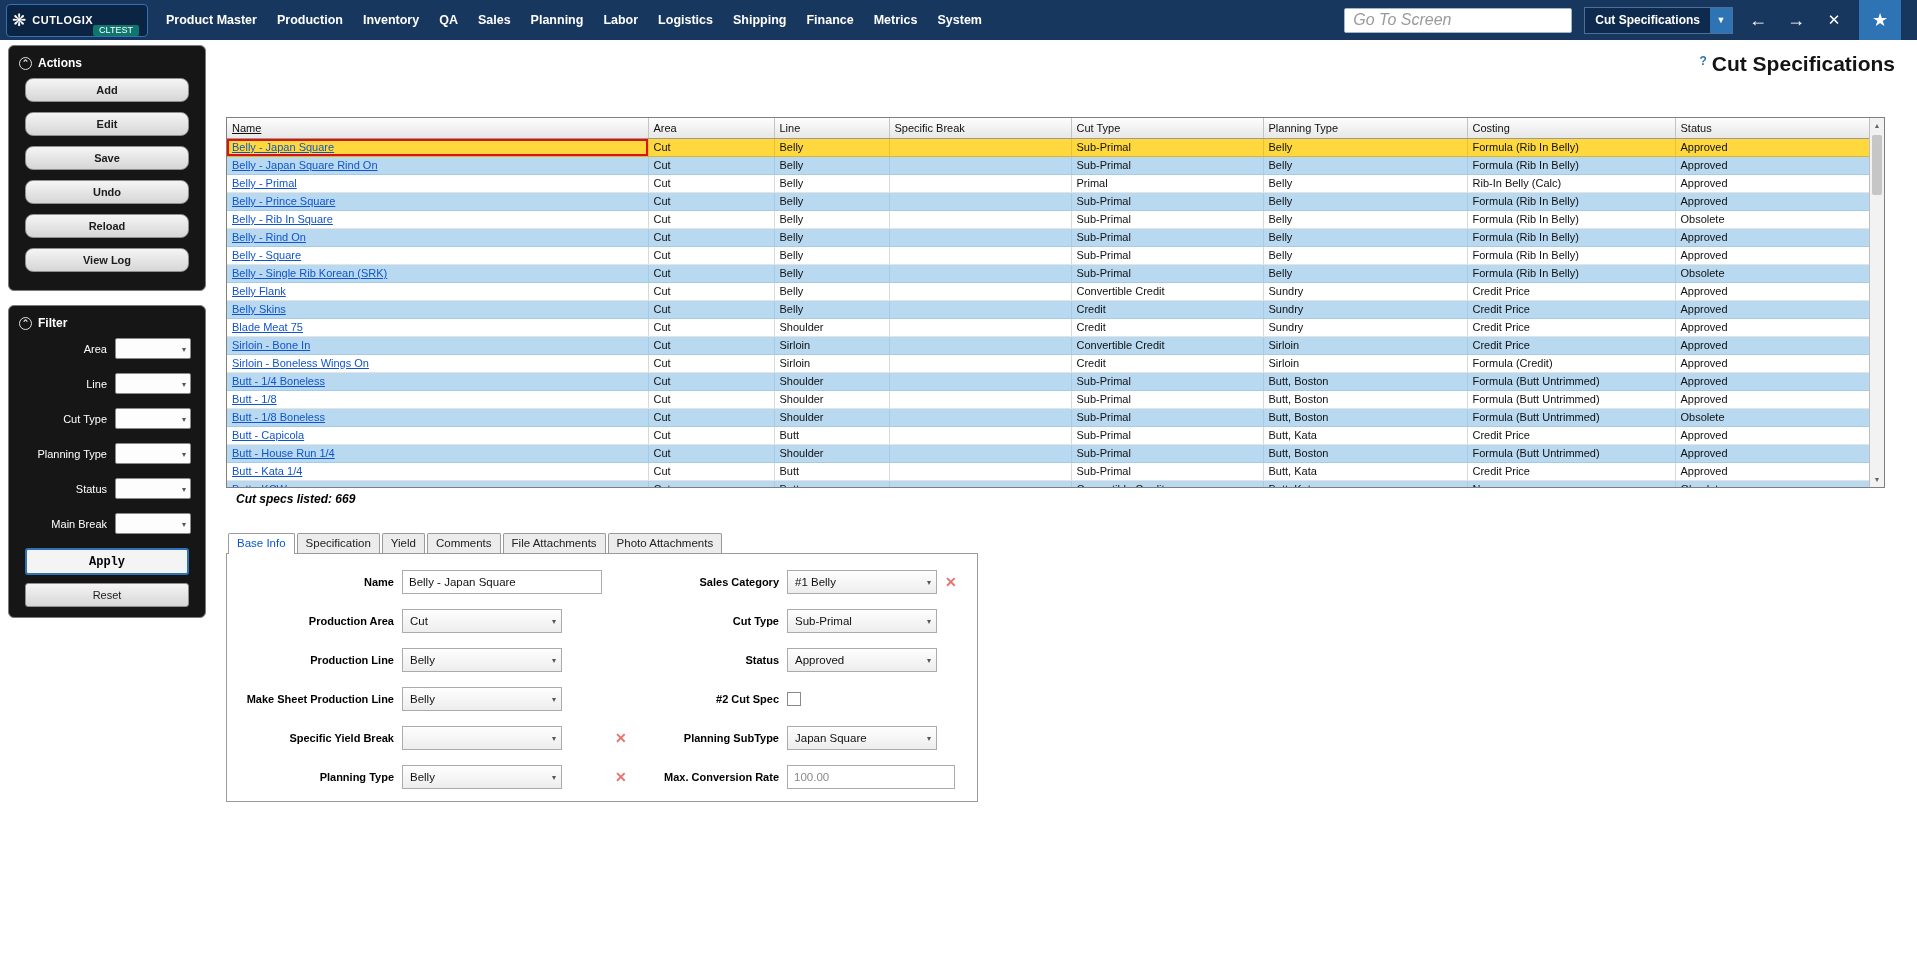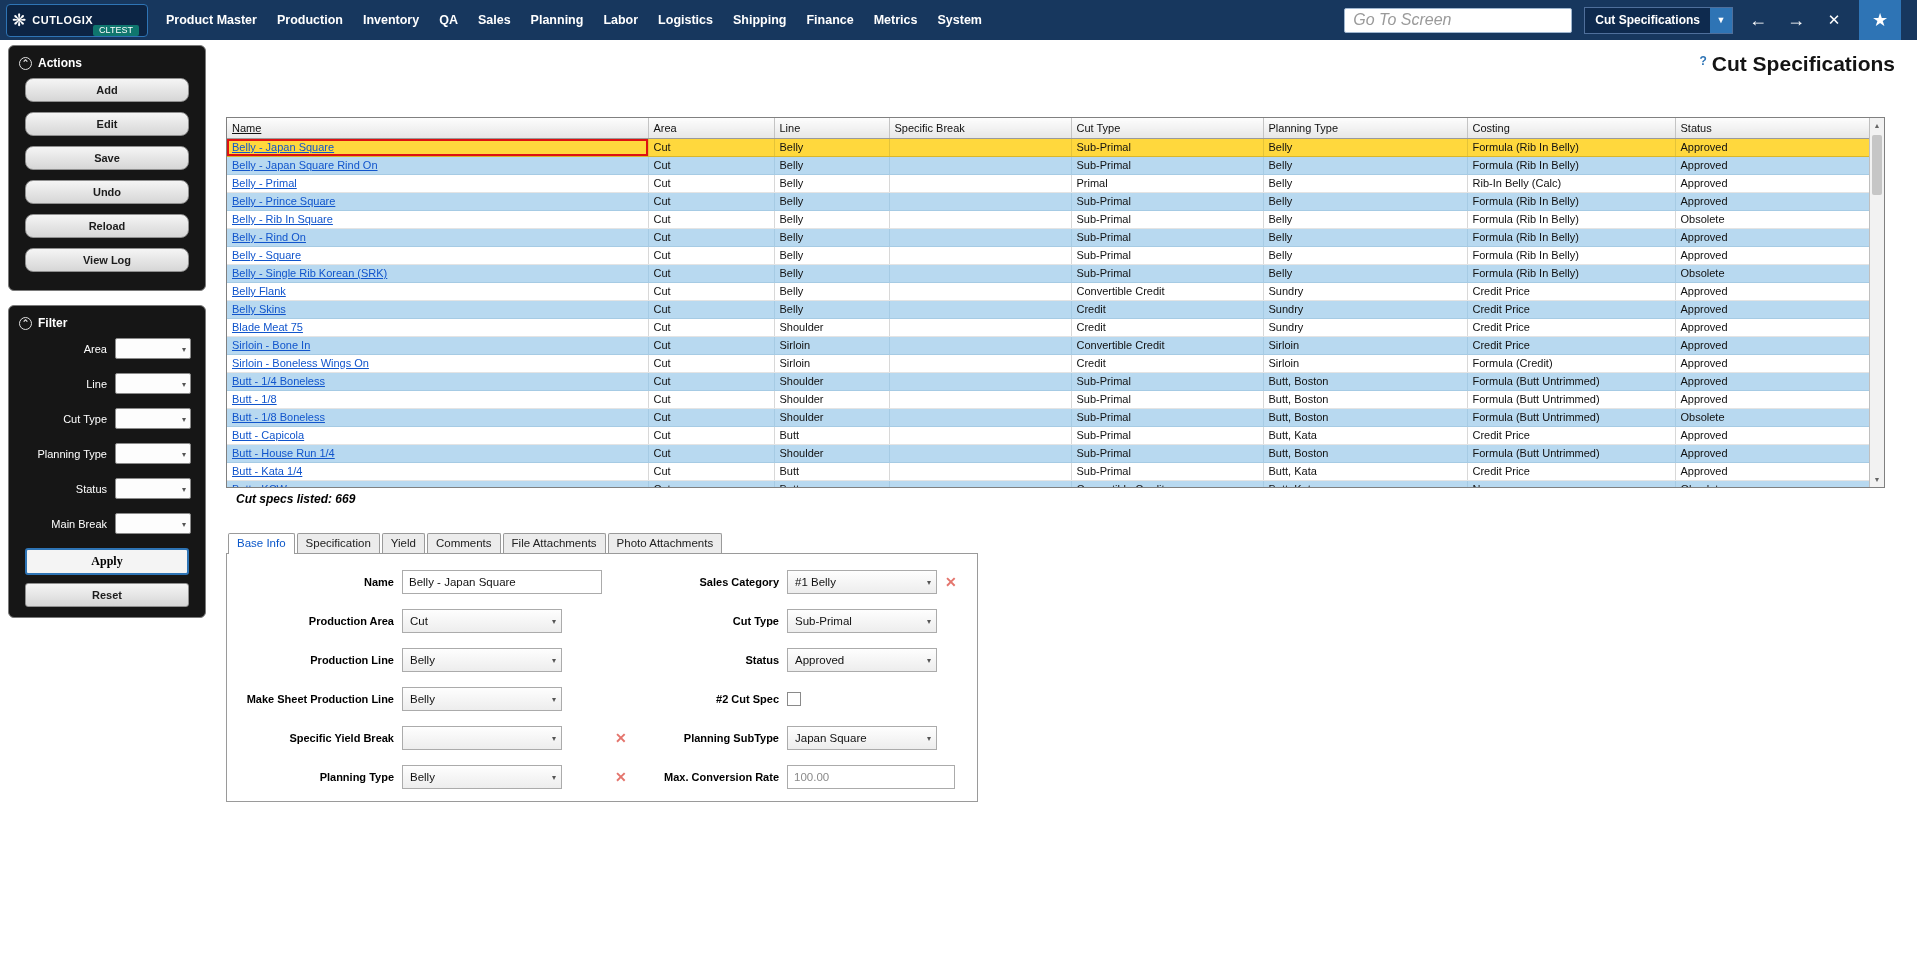--- a/index.html
+++ b/index.html
@@ -31,22 +31,22 @@
   
   .sidebar { position:absolute; left:8px; top:45px; width:198px; }
   .panel { background:#161616; border:1px solid #7a7a7a; border-radius:6px; padding:8px; margin-bottom:14px; }
   .panel-header { display:flex; align-items:center; gap:6px; color:#fff; font-size:12px; font-weight:bold; padding:2px 2px 8px 2px; }
   .collapse-icon { width:13px; height:13px; border:1px solid #e0e0e0; border-radius:50%; color:#e0e0e0; font-size:9px; line-height:11px; text-align:center; cursor:pointer; flex:0 0 auto; }
   .action-btn { display:block; width:164px; height:24px; margin:0 auto 10px auto; background:linear-gradient(#f5f5f5,#d6d6d6); border:1px solid #8f8f8f; border-radius:8px; font-family:inherit; font-size:11px; font-weight:600; color:#1c1c1c; cursor:pointer; }
   .filter-row { display:flex; align-items:center; margin-bottom:14px; }
   .filter-label { flex:1; text-align:right; color:#fff; font-size:11px; margin-right:8px; white-space:nowrap; }
   .filter-dd { width:76px; height:21px; background:#fdfdfd; border:1px solid #8a8a8a; border-radius:2px; margin-right:6px; position:relative; cursor:pointer; }
   .filter-dd .dd-caret-sm { position:absolute; right:4px; top:50%; transform:translateY(-50%); font-size:8px; color:#555; }
-  .apply-btn { display:block; width:164px; height:27px; margin:6px auto 8px auto; background:#f4f4f4; border:2px solid #2e74b5; border-radius:3px; font-family:Liberation Serif, serif; font-weight:bold; font-size:12px; color:#000; cursor:pointer; }
-  .reset-btn { display:block; width:164px; height:24px; margin:0 auto 2px auto; background:linear-gradient(#f5f5f5,#d6d6d6); border:1px solid #8f8f8f; border-radius:3px; font-family:inherit; font-size:11px; color:#1c1c1c; cursor:pointer;font-weight:bold; }
+  .apply-btn { display:block; width:164px; height:27px; margin:6px auto 8px auto; background:#f4f4f4; border:2px solid #2e74b5; border-radius:3px; font-family:Liberation Mono, monospace; font-weight:bold; font-size:12px; color:#000; cursor:pointer; }
+  .reset-btn { display:block; width:164px; height:24px; margin:0 auto 2px auto; background:linear-gradient(#f5f5f5,#d6d6d6); border:1px solid #8f8f8f; border-radius:3px; font-family:inherit; font-size:11px; color:#1c1c1c; cursor:pointer; }
 
   
   .title-row { position:absolute; top:52px; right:22px; display:flex; align-items:flex-start; gap:5px; }
   .help-icon { color:#2e74b5; font-size:12px; font-weight:bold; margin-top:2px; cursor:pointer; }
   .page-title { font-size:21px; font-weight:bold; color:#141414; margin:0; line-height:1.1; }
 
   
   .grid-wrap { position:absolute; left:226px; top:117px; width:1659px; height:371px; border:1px solid #808080; overflow:hidden; background:#fff; }
   table.grid { border-collapse:collapse; table-layout:fixed; width:1642px; }
   .grid th { background:linear-gradient(#fdfdfd,#e7e7e7); font-weight:normal; font-size:11px; text-align:left; padding:3px 5px; border-right:1px solid #c4c4c4; border-bottom:1px solid #9a9a9a; height:20px; white-space:nowrap; overflow:hidden; cursor:pointer; }

